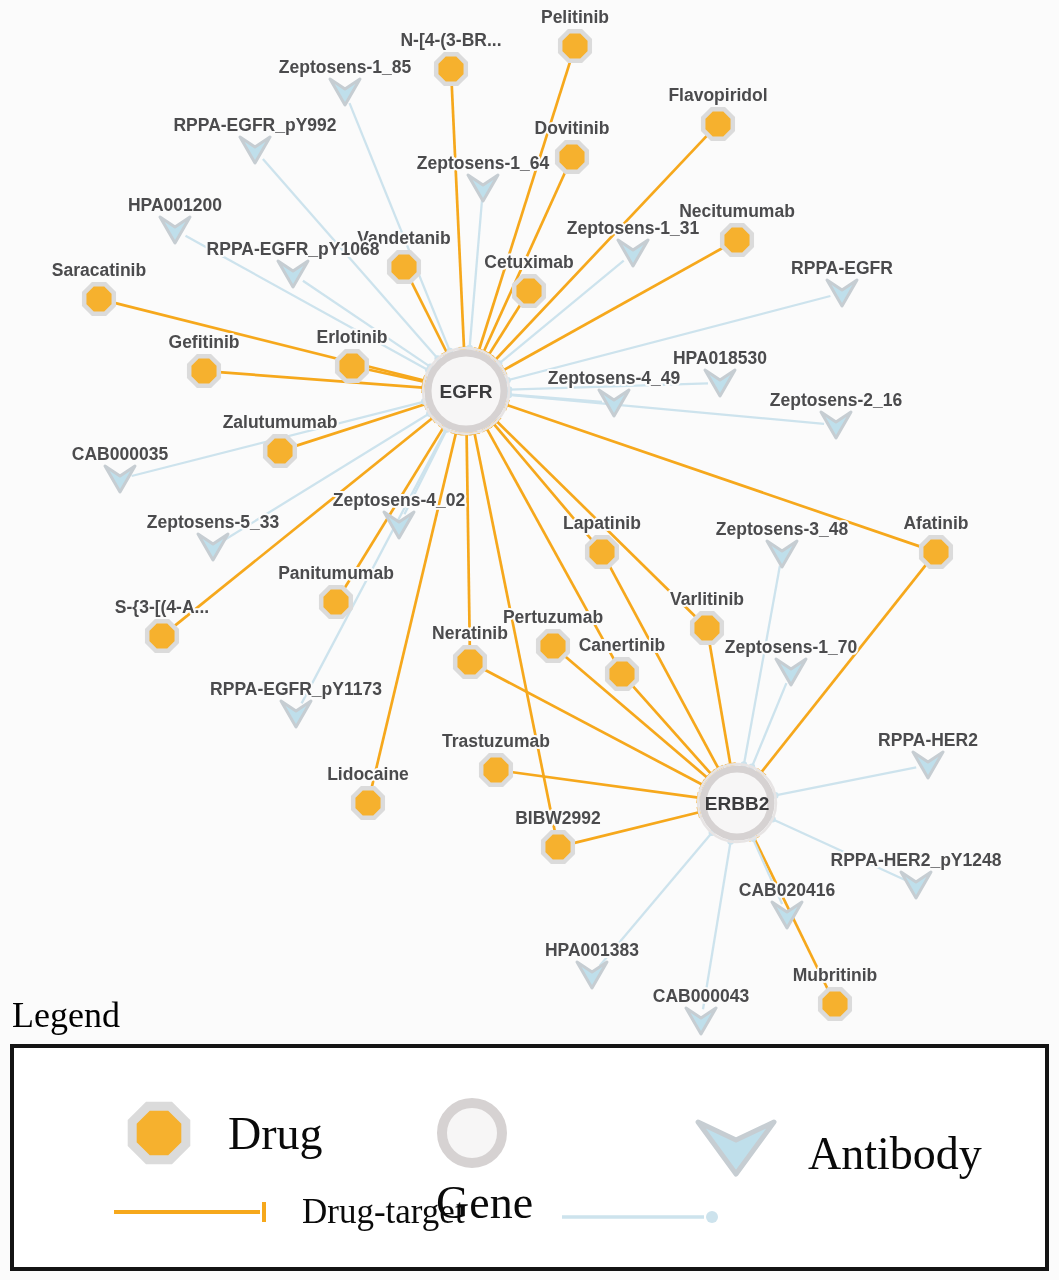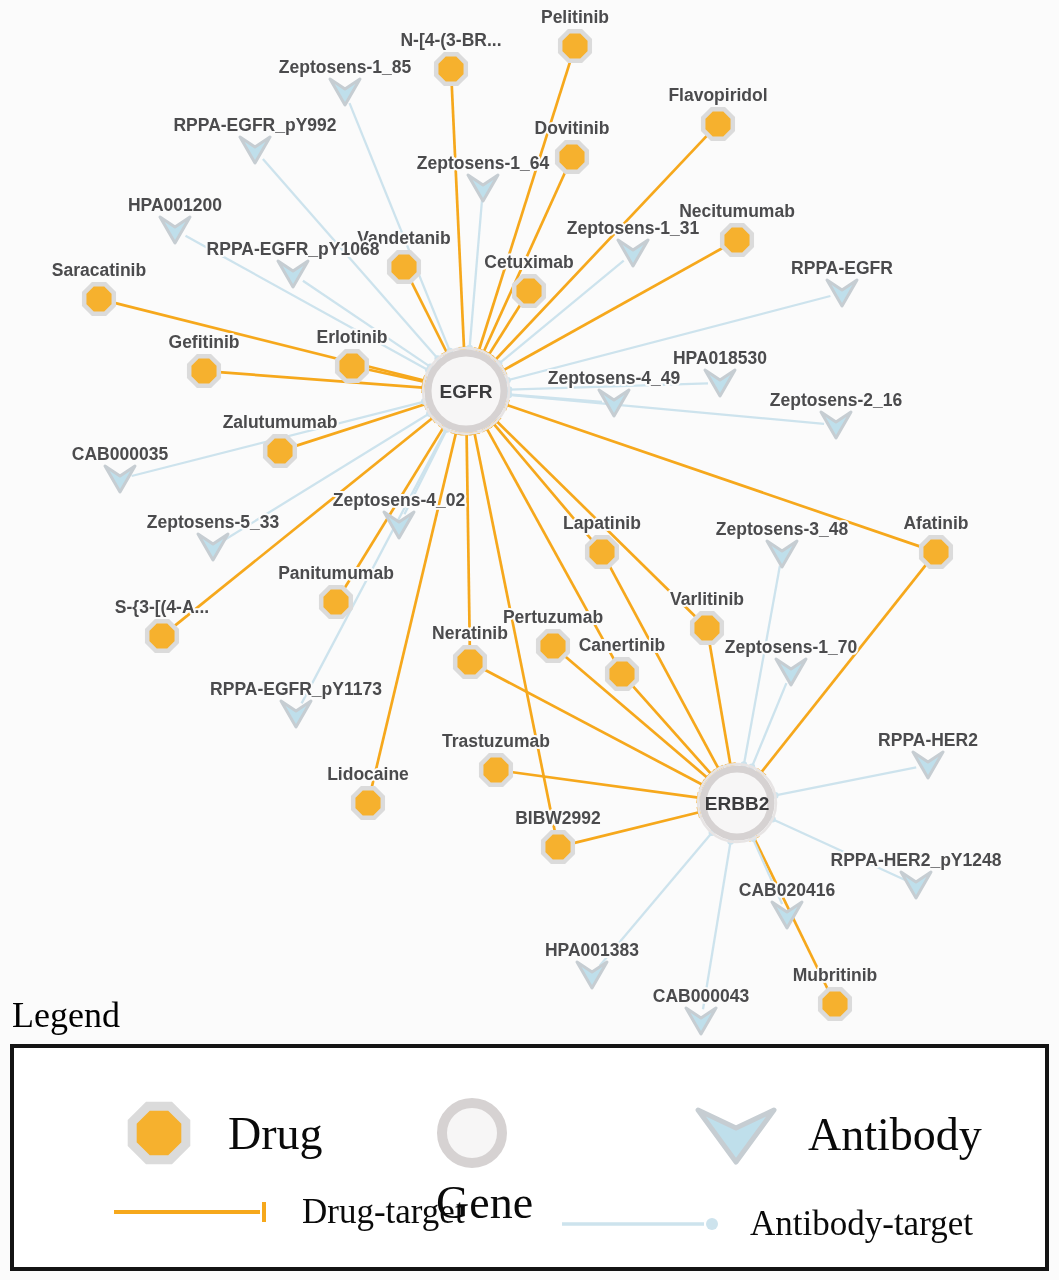--- a/index.html
+++ b/index.html
@@ -27,21 +27,21 @@
   }
   .legend-box{
     position:absolute;left:10px;top:1044px;width:1039px;height:227px;
     background:#FFFFFF;border:4px solid #141414;box-sizing:border-box;
   }
   .lg-item{position:absolute;display:flex;align-items:center;}
   .lg-text{font-family:"Liberation Serif", serif;font-size:46px;color:#0A0A0A;margin-left:26px;}
   .lg-text-sm{font-family:"Liberation Serif", serif;font-size:35px;color:#0A0A0A;margin-left:14px;}
   #li-drug{left:102px;top:42px;}
   #li-gene{left:396px;top:42px;flex-direction:column;}
-  #li-antibody{left:676px;top:52px;}
+  #li-antibody{left:676px;top:64px;align-items:flex-end;}
   #li-dt{left:96px;top:144px;}
   #li-at{left:544px;top:156px;}
 </style>
 </head>
 <body>
 
 <div class="stage">
 
   <svg id="net" width="1059" height="1040" viewBox="0 0 1059 1040">
       <g>
@@ -277,17 +277,16 @@
         <line x1="154" y1="3" x2="154" y2="23" stroke-width="4" fill="none" stroke="#F6A81C"></line>
       </svg>
       <span class="lg-text-sm">Drug-target</span>
     </div>
 
     <div class="lg-item" id="li-at">
       <svg width="178" height="26" viewBox="0 0 178 26">
         <line x1="4" y1="13" x2="146" y2="13" stroke-width="3.5" fill="none" stroke="#CDE3ED"></line>
         <circle cx="154" cy="13" r="6" fill="#CDE3ED" stroke="none"></circle>
       </svg>
-      <span class="lg-text-sm">Antibody-target</span>
     </div>
 
   </div>
 </div>
 
 </body></html>

